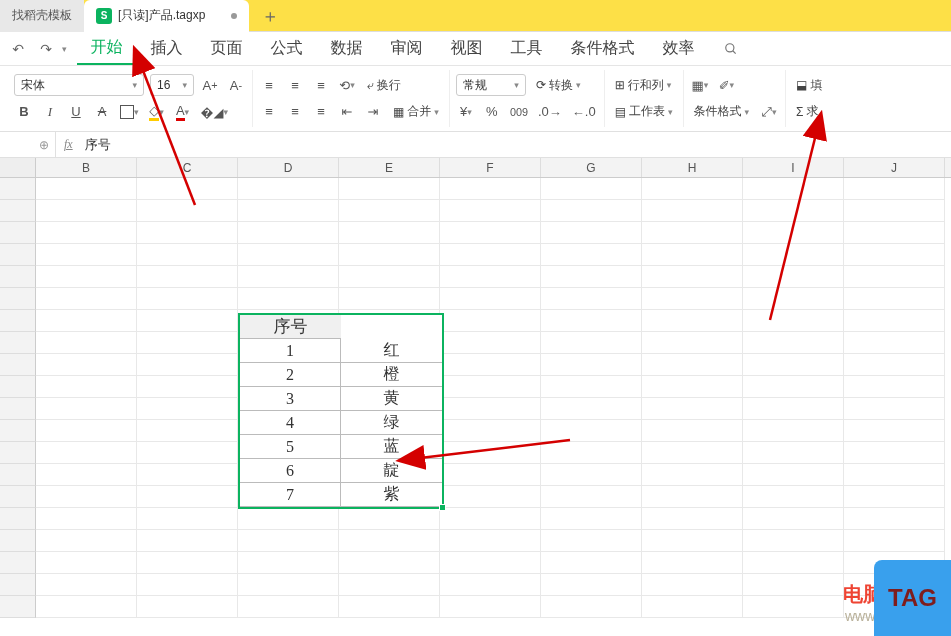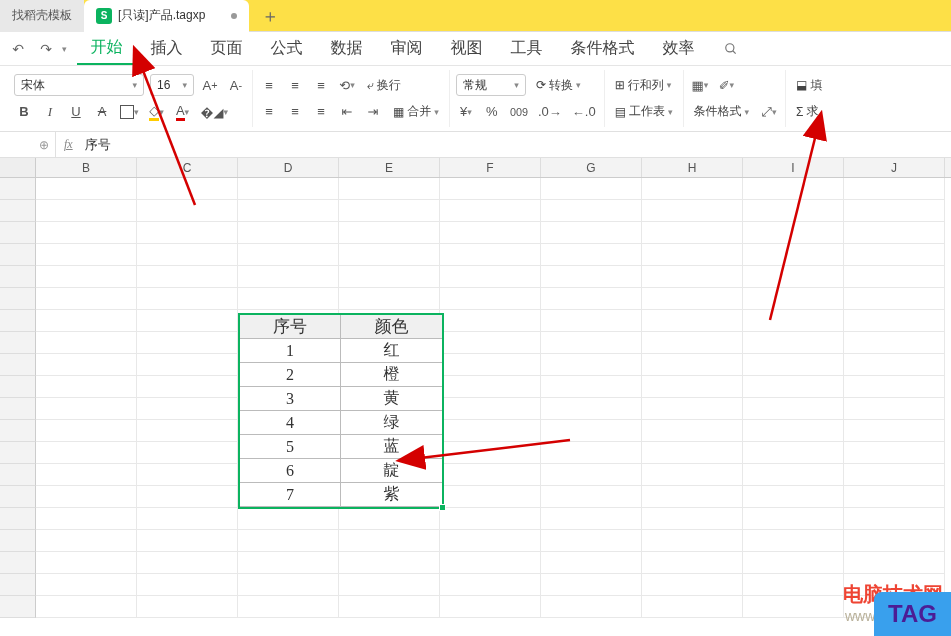--- a/index.html
+++ b/index.html
@@ -58,21 +58,21 @@
   .dt-header { background: #f0f0f0; font-size: 17px; }
   .sel-handle { position: absolute; right: -4px; bottom: -4px; width: 7px; height: 7px; background: #0bb35f; border: 1px solid #fff; }
   
   
   .arrows { position: absolute; top: 0; left: 0; pointer-events: none; }
   
   
   .wm { position: absolute; right: 8px; bottom: 12px; text-align: right; }
   .wm1 { color: #e43; font-size: 20px; font-weight: bold; }
   .wm2 { color: #b8b099; font-size: 14px; }
-  .wm-tag { position: absolute; right: 0; bottom: 0; background: #39a0ed; color: #4c1d95; font-weight: bold; font-size: 24px; padding: 8px 14px; border-radius: 8px 0 0 0; }
+  .wm-tag { position: absolute; right: 0; bottom: 0; background: #39a0ed; color: #7f1d1d; font-weight: bold; font-size: 24px; padding: 24px 14px; border-radius: 8px 0 0 0; }
 </style>
 </head>
 <body>
 
 <div class="doc-tabs">
   <div class="doc-tab inactive">
     <span>找稻壳模板</span>
   </div>
   <div class="doc-tab active">
     <span class="tab-icon">S</span>
@@ -499,21 +499,20 @@
         <div class="cell"></div>
         <div class="cell"></div>
         <div class="cell"></div>
         <div class="cell"></div>
       </div>
     </div>
 
   <div class="data-table">
     <div class="dt-row">
       <div class="dt-cell dt-header">序号</div>
-      <div class="dt-cell dt-header">颜色</div>
     </div>
     <div class="dt-row">
         <div class="dt-cell">1</div>
         <div class="dt-cell">红</div>
       </div>
     <div class="dt-row">
         <div class="dt-cell">2</div>
         <div class="dt-cell">橙</div>
       </div>
     <div class="dt-row">

